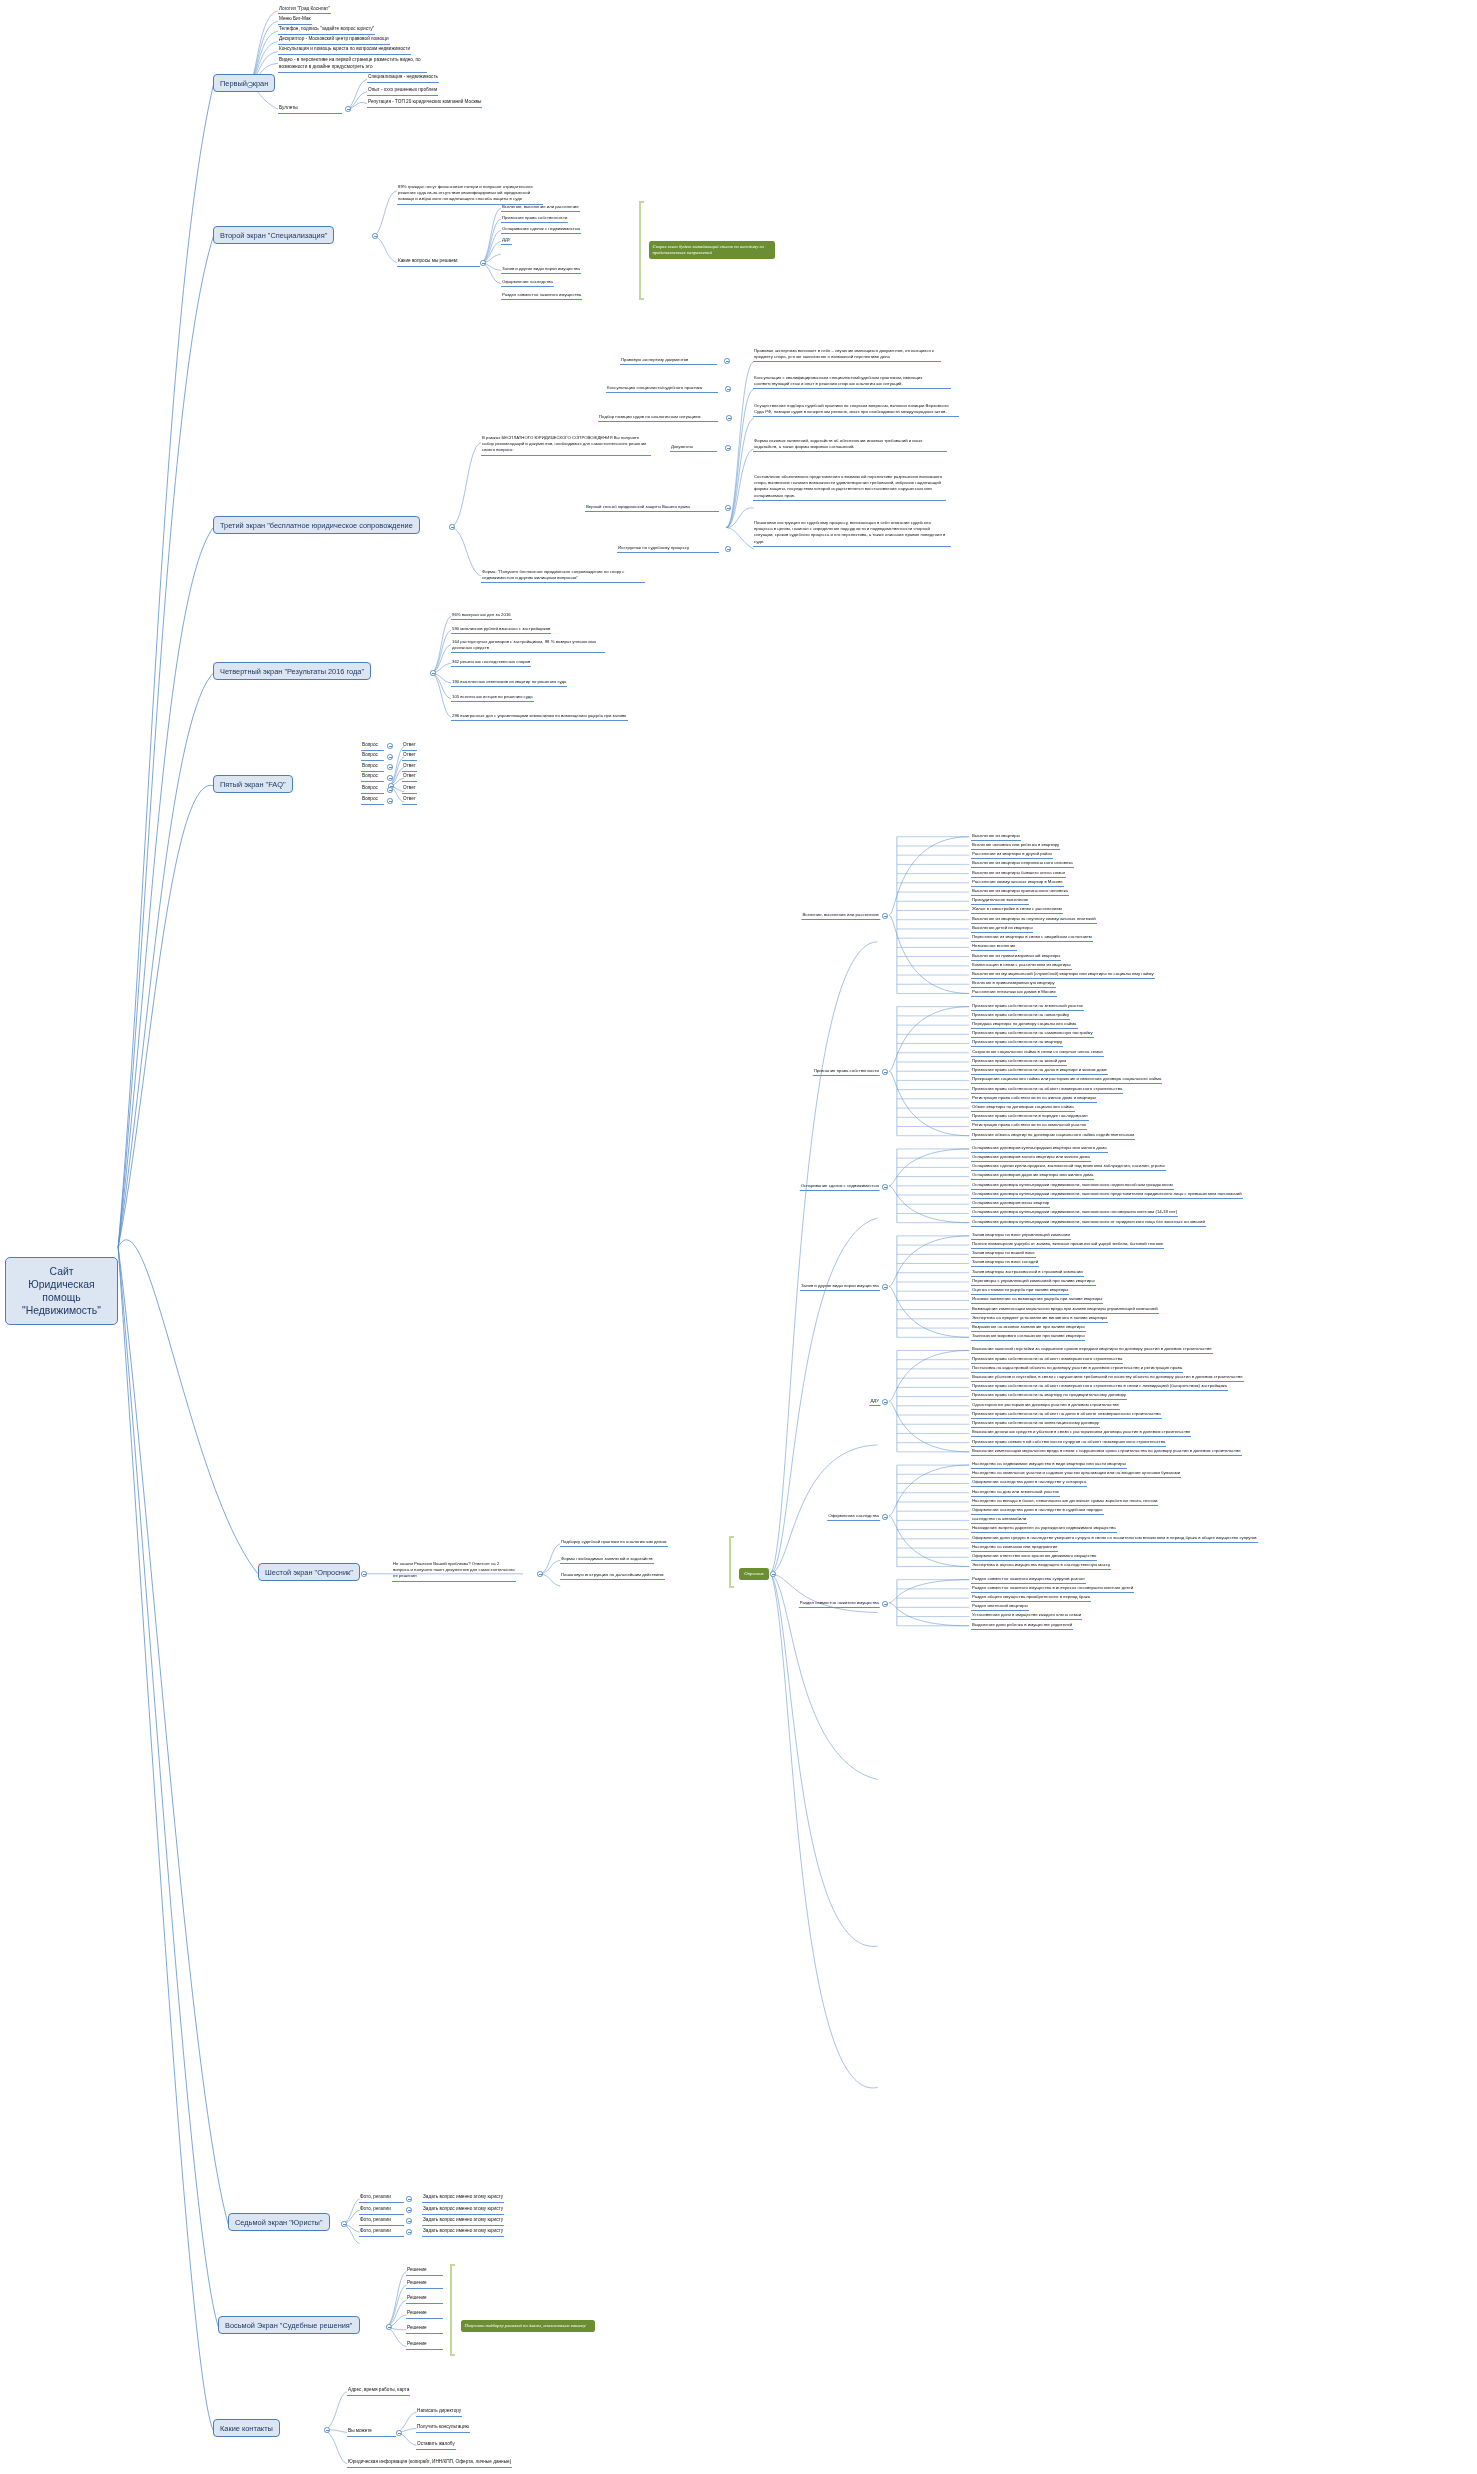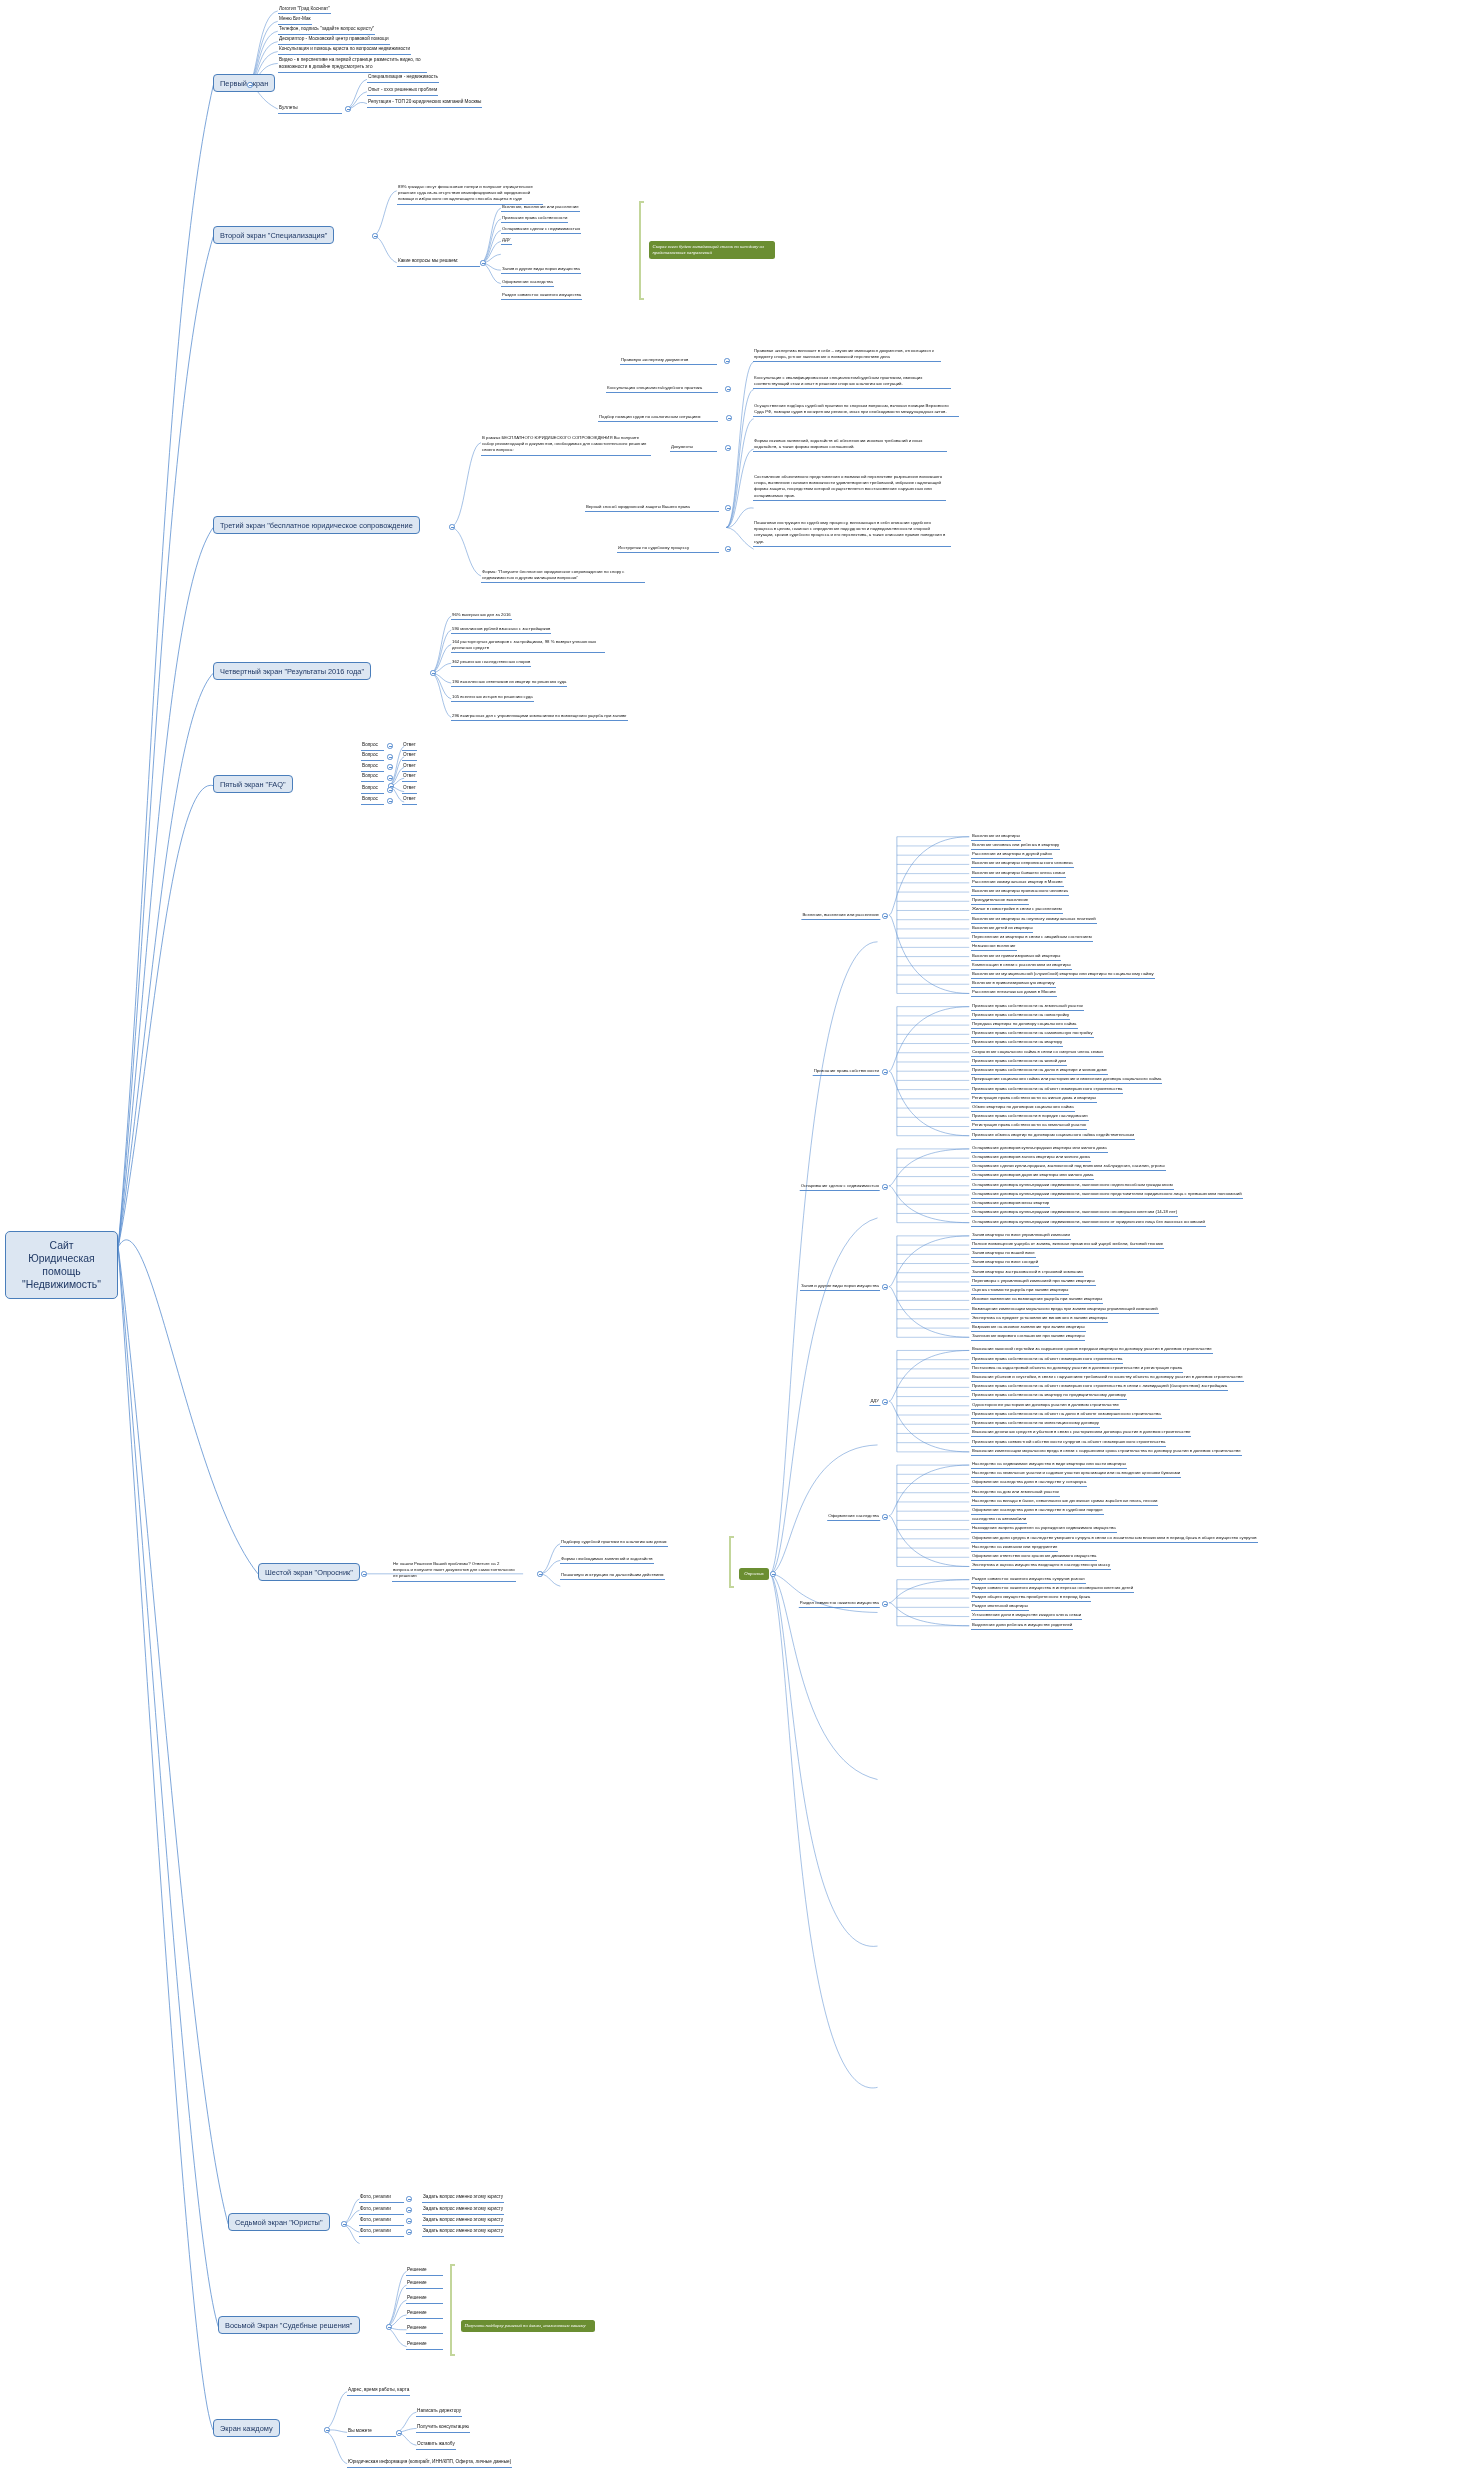--- a/index.html
+++ b/index.html
@@ -5,20 +5,21 @@
   html,body{margin:0;padding:0;background:#ffffff;}
   body{font-family:"Liberation Sans", sans-serif;color:#000;}
   #canvas{position:relative;width:1478px;height:2475px;background:#fff;overflow:hidden;}
   svg.links{position:absolute;left:0;top:0;width:1478px;height:2475px;pointer-events:none;}
 
   
   .root-node{
     position:absolute;background:#dce6f2;border:1px solid #4a7ebb;border-radius:5px;
     padding:7px 9px;font-size:10.4px;color:#1f3864;line-height:1.25;text-align:center;
     box-sizing:border-box;
+    margin-top:26px;
   }
   
   .screen-node{
     position:absolute;background:#dce6f2;border:1px solid #4a7ebb;border-radius:4px;
     padding:3.5px 6px;font-size:7.4px;color:#1f3864;white-space:nowrap;box-sizing:border-box;
   }
   
   .leaf{
     position:absolute;font-size:5.5px;color:#111;line-height:1.45;
     border-bottom:1.5px solid #5b8fd0;padding:0 1px 1px 1px;box-sizing:border-box;
@@ -497,21 +498,21 @@
   <div class="leaf small" style="left:406px;top:2267px;width:37px;">Решение</div>
   <div class="leaf small" style="left:406px;top:2280px;width:37px;">Решение</div>
   <div class="leaf small" style="left:406px;top:2295px;width:37px;">Решение</div>
   <div class="leaf small" style="left:406px;top:2310px;width:37px;">Решение</div>
   <div class="leaf small" style="left:406px;top:2325px;width:37px;">Решение</div>
   <div class="leaf small" style="left:406px;top:2341px;width:37px;">Решение</div>
 
   <div class="bracket" style="left:450px;top:2264px;height:92px;"></div>
   <div class="callout small" style="left:461px;top:2320px;width:134px;">Получить  подборку решений по делам, аналогичным вашему</div>
 
-  <div class="screen-node" style="left:213px;top:2419px;">Экран каждому</div>
+  <div class="screen-node" style="left:213px;top:2419px;">Какие контакты</div>
   <div class="toggle" style="left:324px;top:2427px;"></div>
 
   <div class="leaf small" style="left:347px;top:2387px;">Адрес,  время работы, карта</div>
 
   <div class="leaf small nb" style="left:347px;top:2428px;border-bottom:1.5px solid #5b8fd0;width:49px;">Вы можете</div>
   <div class="toggle" style="left:396px;top:2430px;"></div>
   <div class="leaf small" style="left:416px;top:2408px;">Написать директору</div>
   <div class="leaf small" style="left:416px;top:2424px;">Получить консультацию</div>
   <div class="leaf small" style="left:416px;top:2441px;">Оставить жалобу</div>
 

